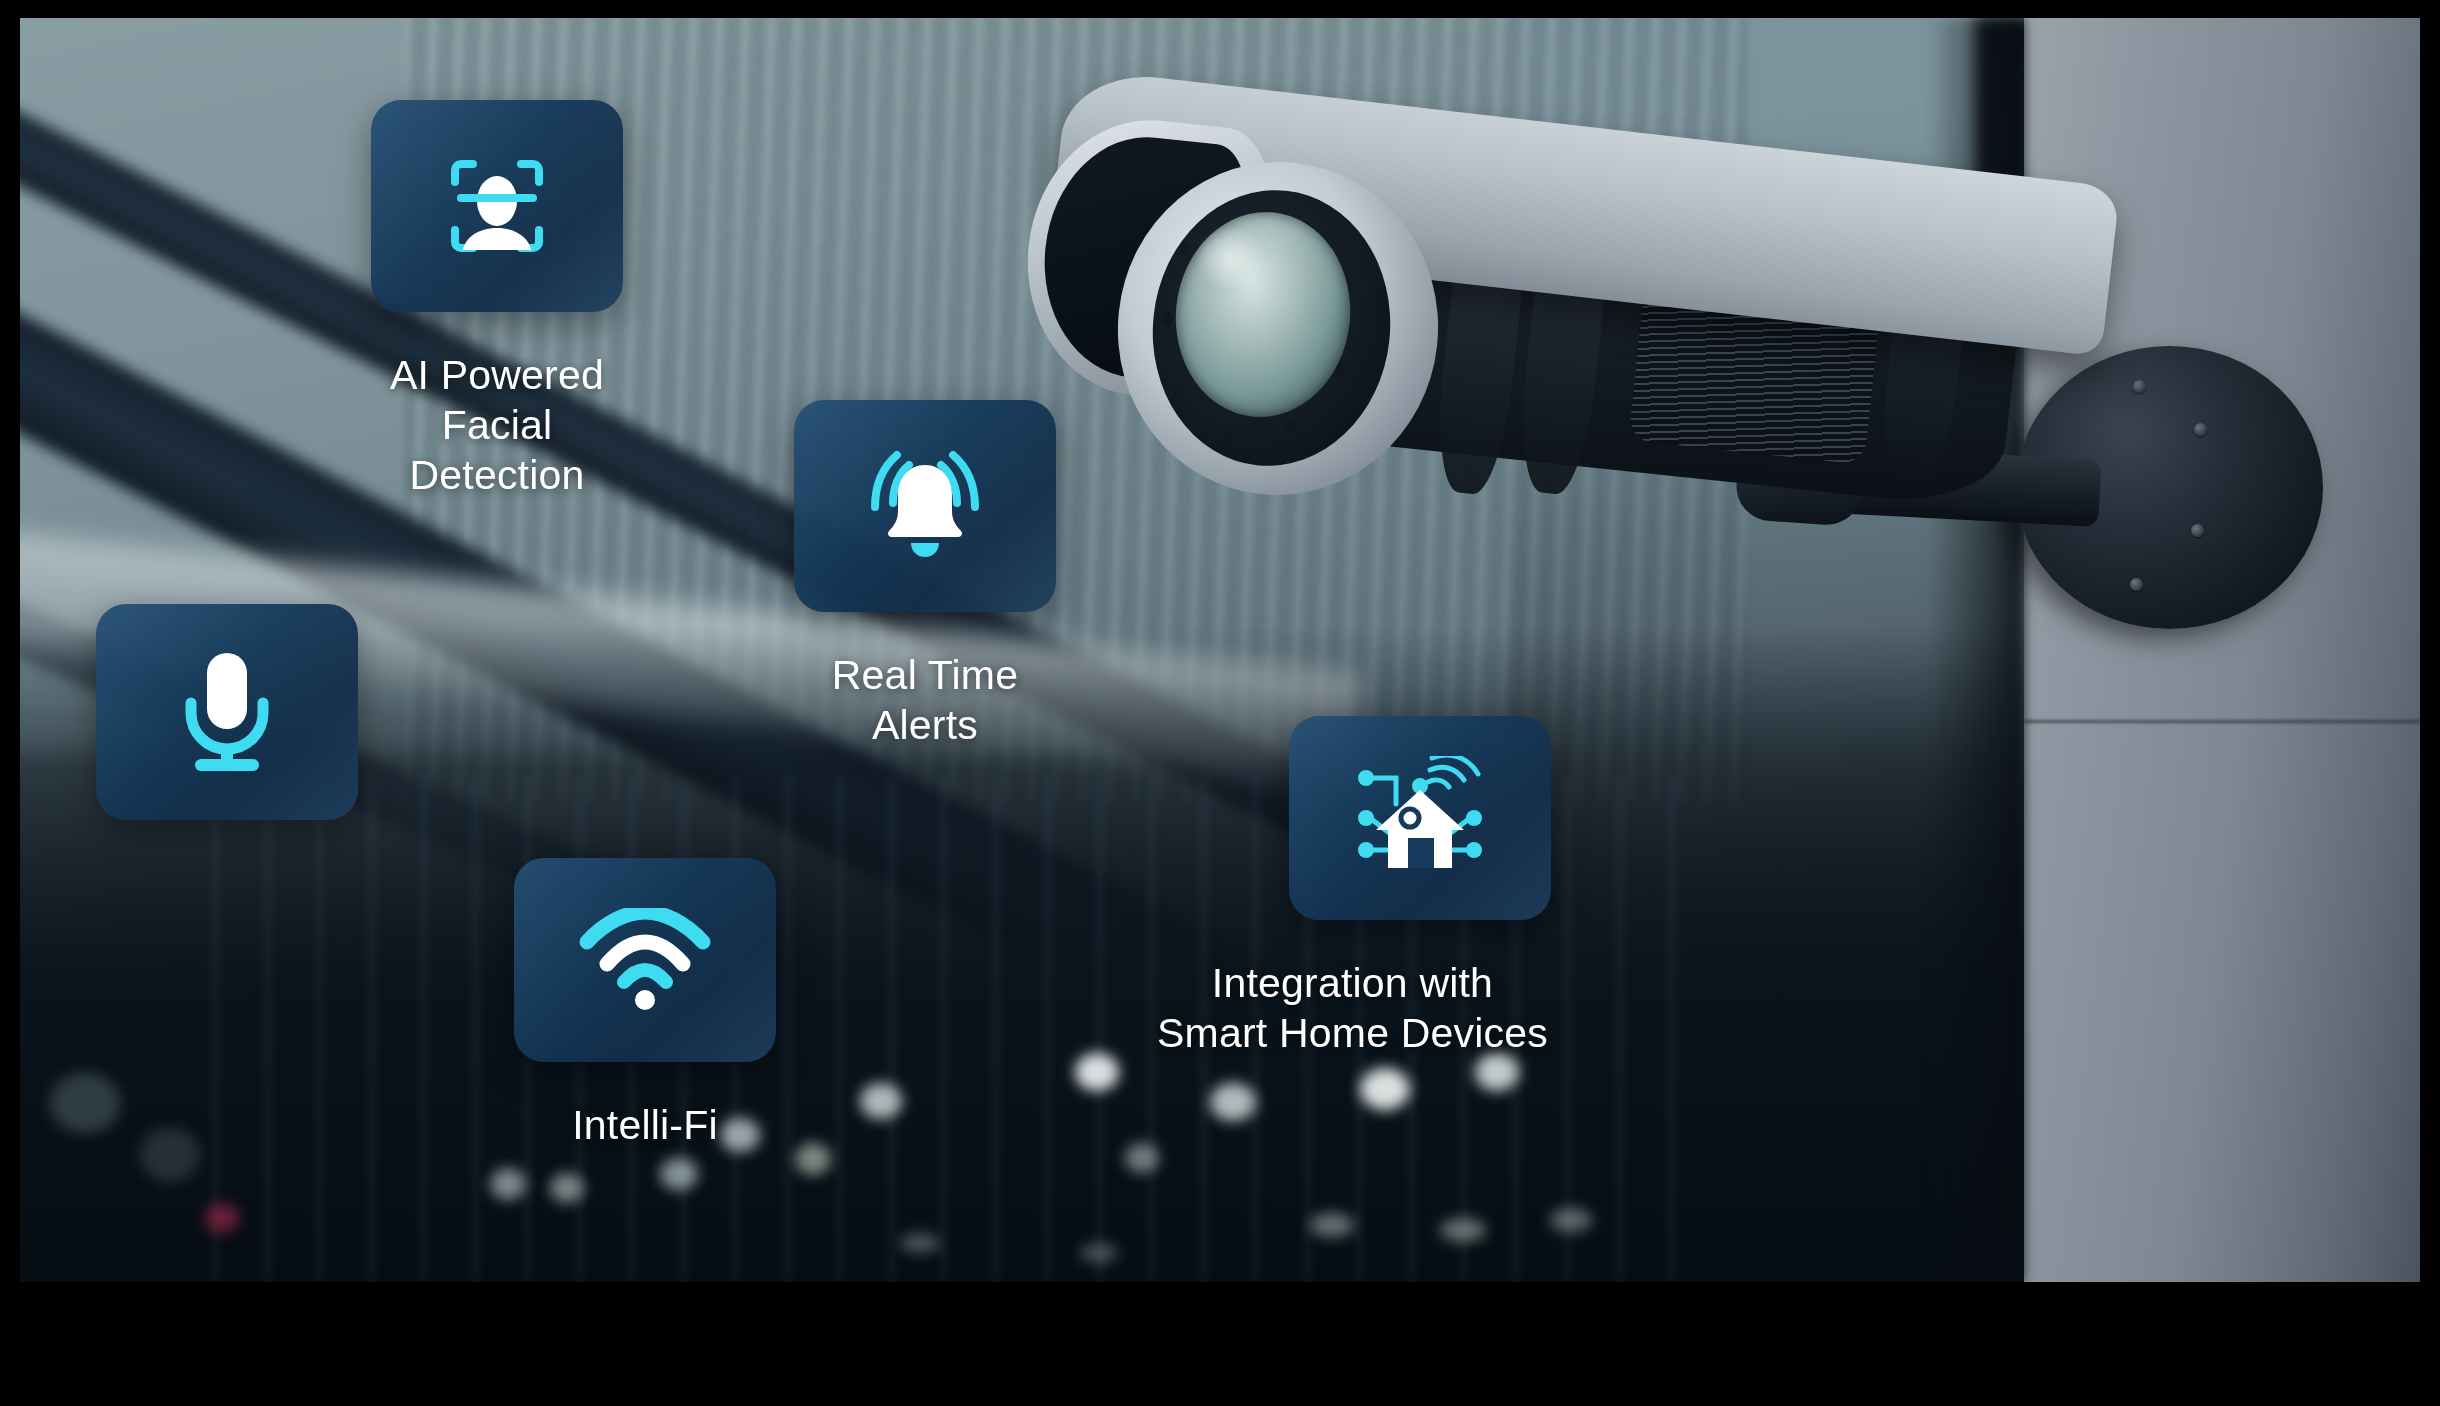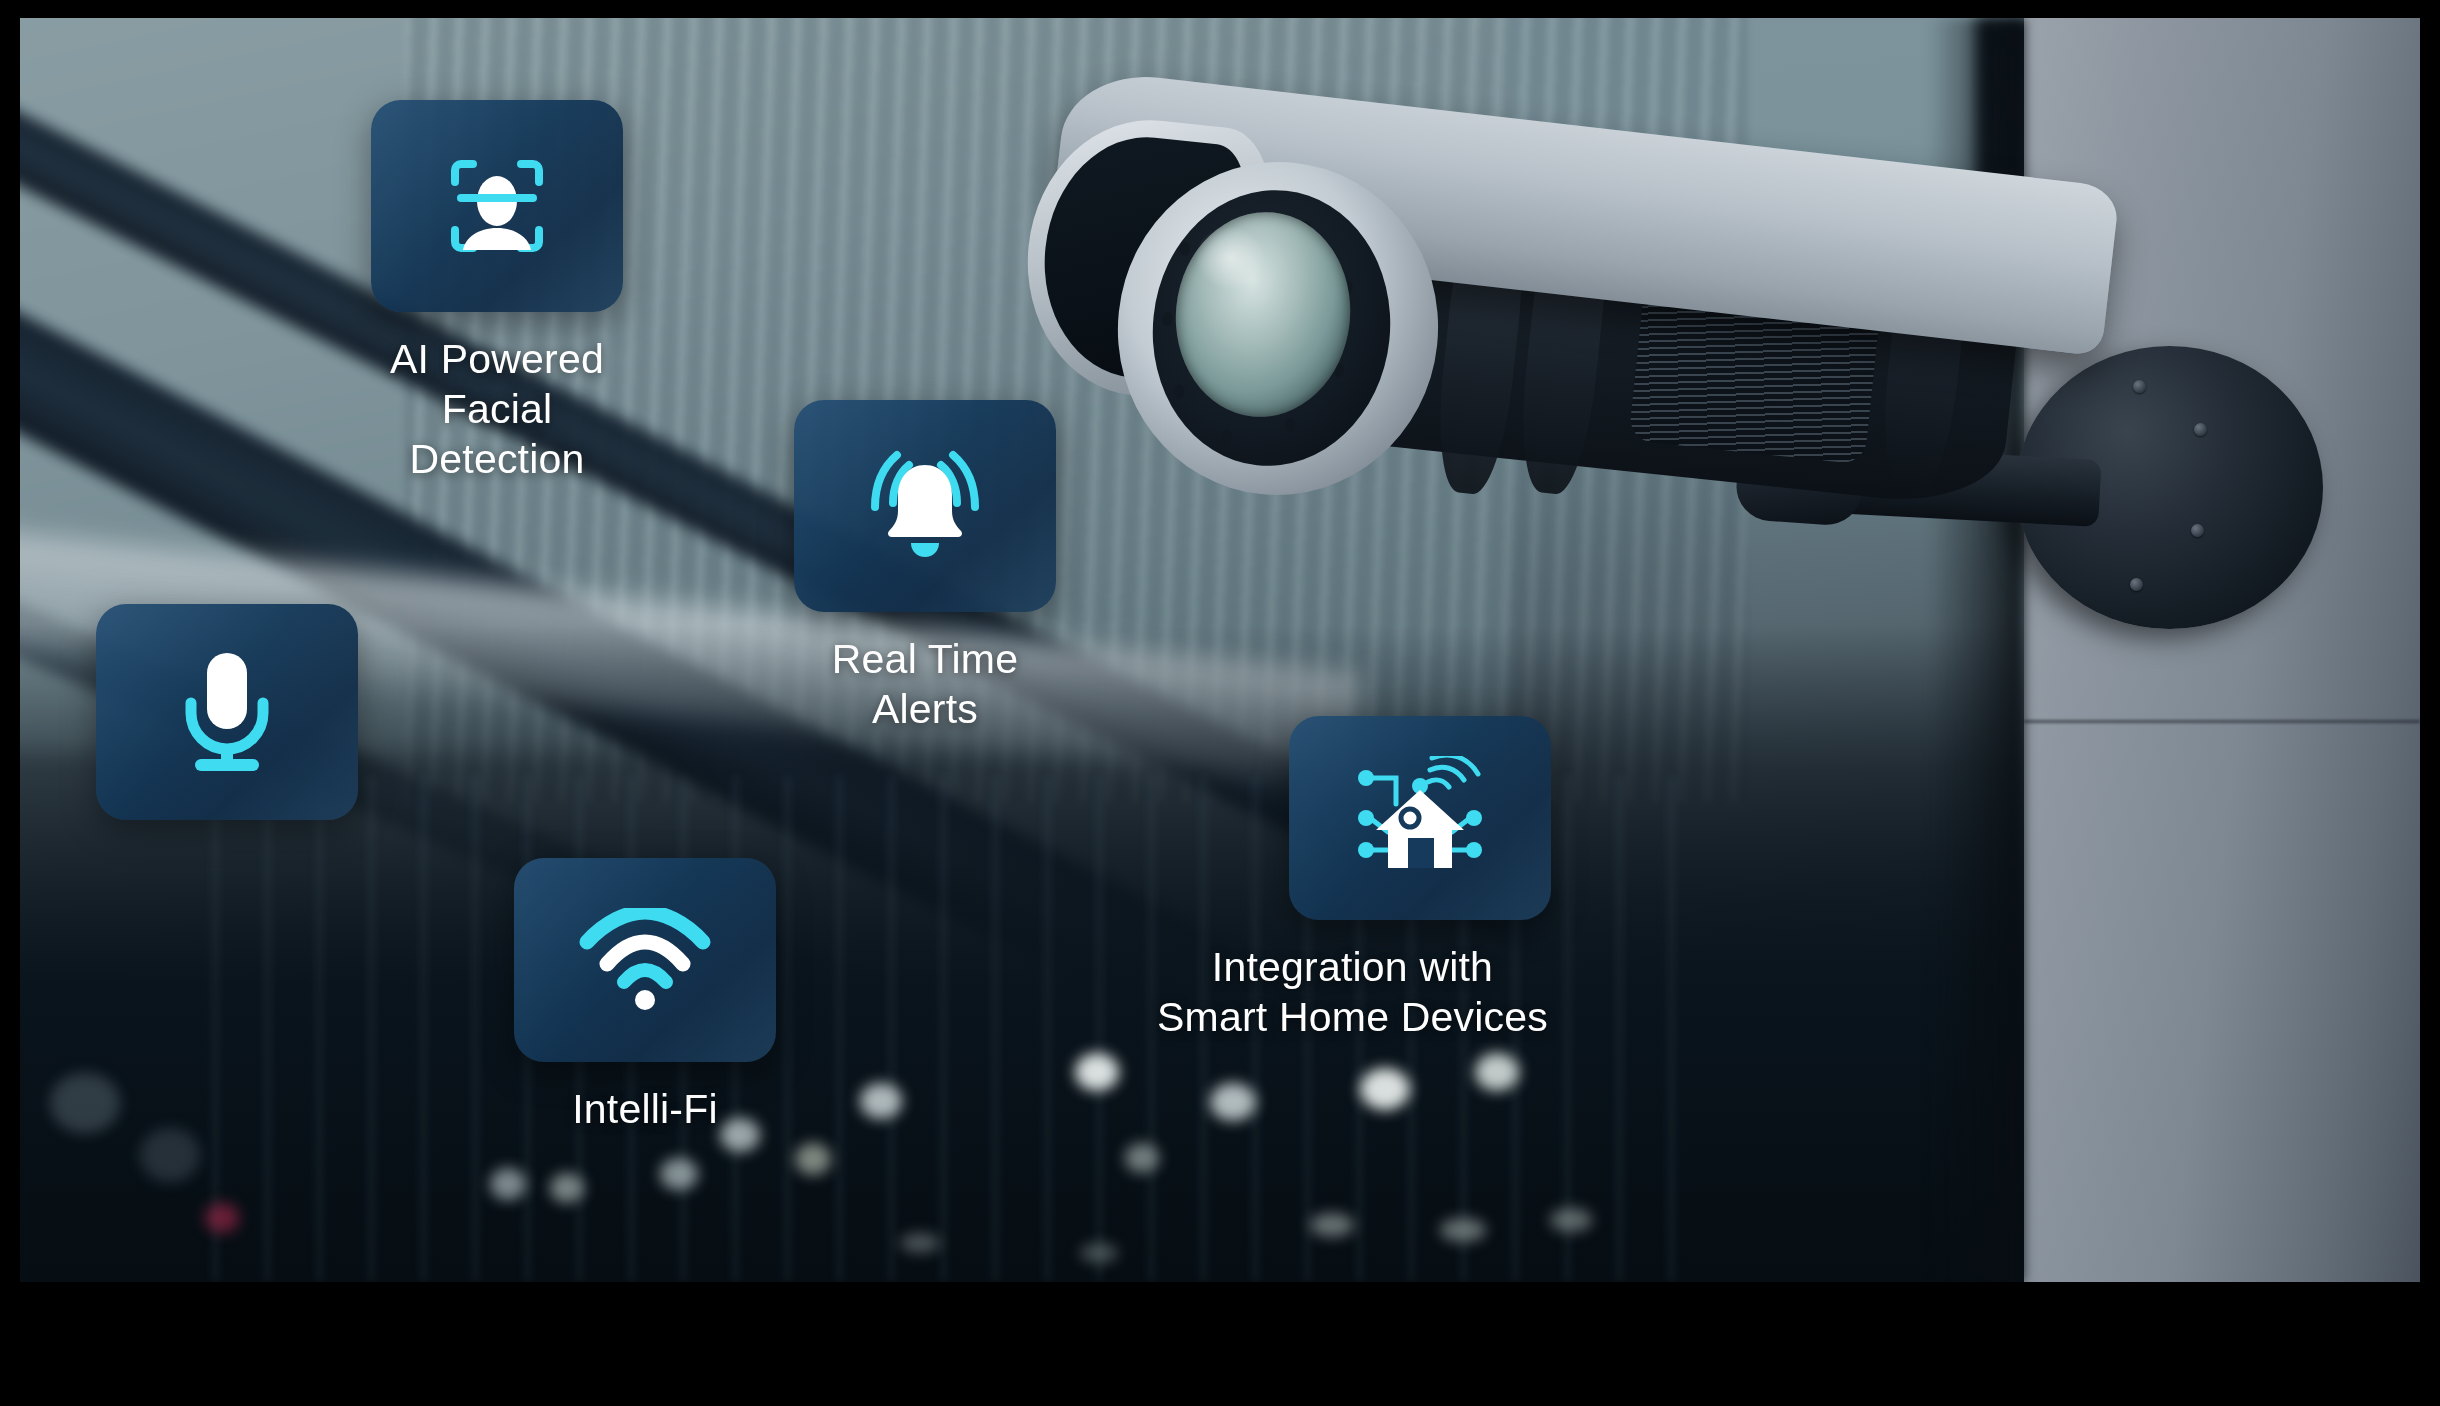--- a/index.html
+++ b/index.html
@@ -252,20 +252,21 @@
     background: radial-gradient(circle at 35% 32%, #6a7480 0%, #39424c 60%, #1c242c 100%);
     box-shadow: 0 1px 2px rgba(0,0,0,.6);
   }
 
   
   .feature {
     position: absolute;
     display: flex;
     flex-direction: column;
     align-items: center;
+    gap: 16px;
   }
   .tile {
     border-radius: 30px;
     background:
       linear-gradient(138deg, rgba(28,72,110,0.93) 0%, rgba(20,56,88,0.95) 42%, rgba(16,44,72,0.96) 70%, rgba(22,56,86,0.93) 100%);
     box-shadow: 0 10px 34px rgba(0,0,0,.38);
     display: flex;
     align-items: center;
     justify-content: center;
     position: relative;

